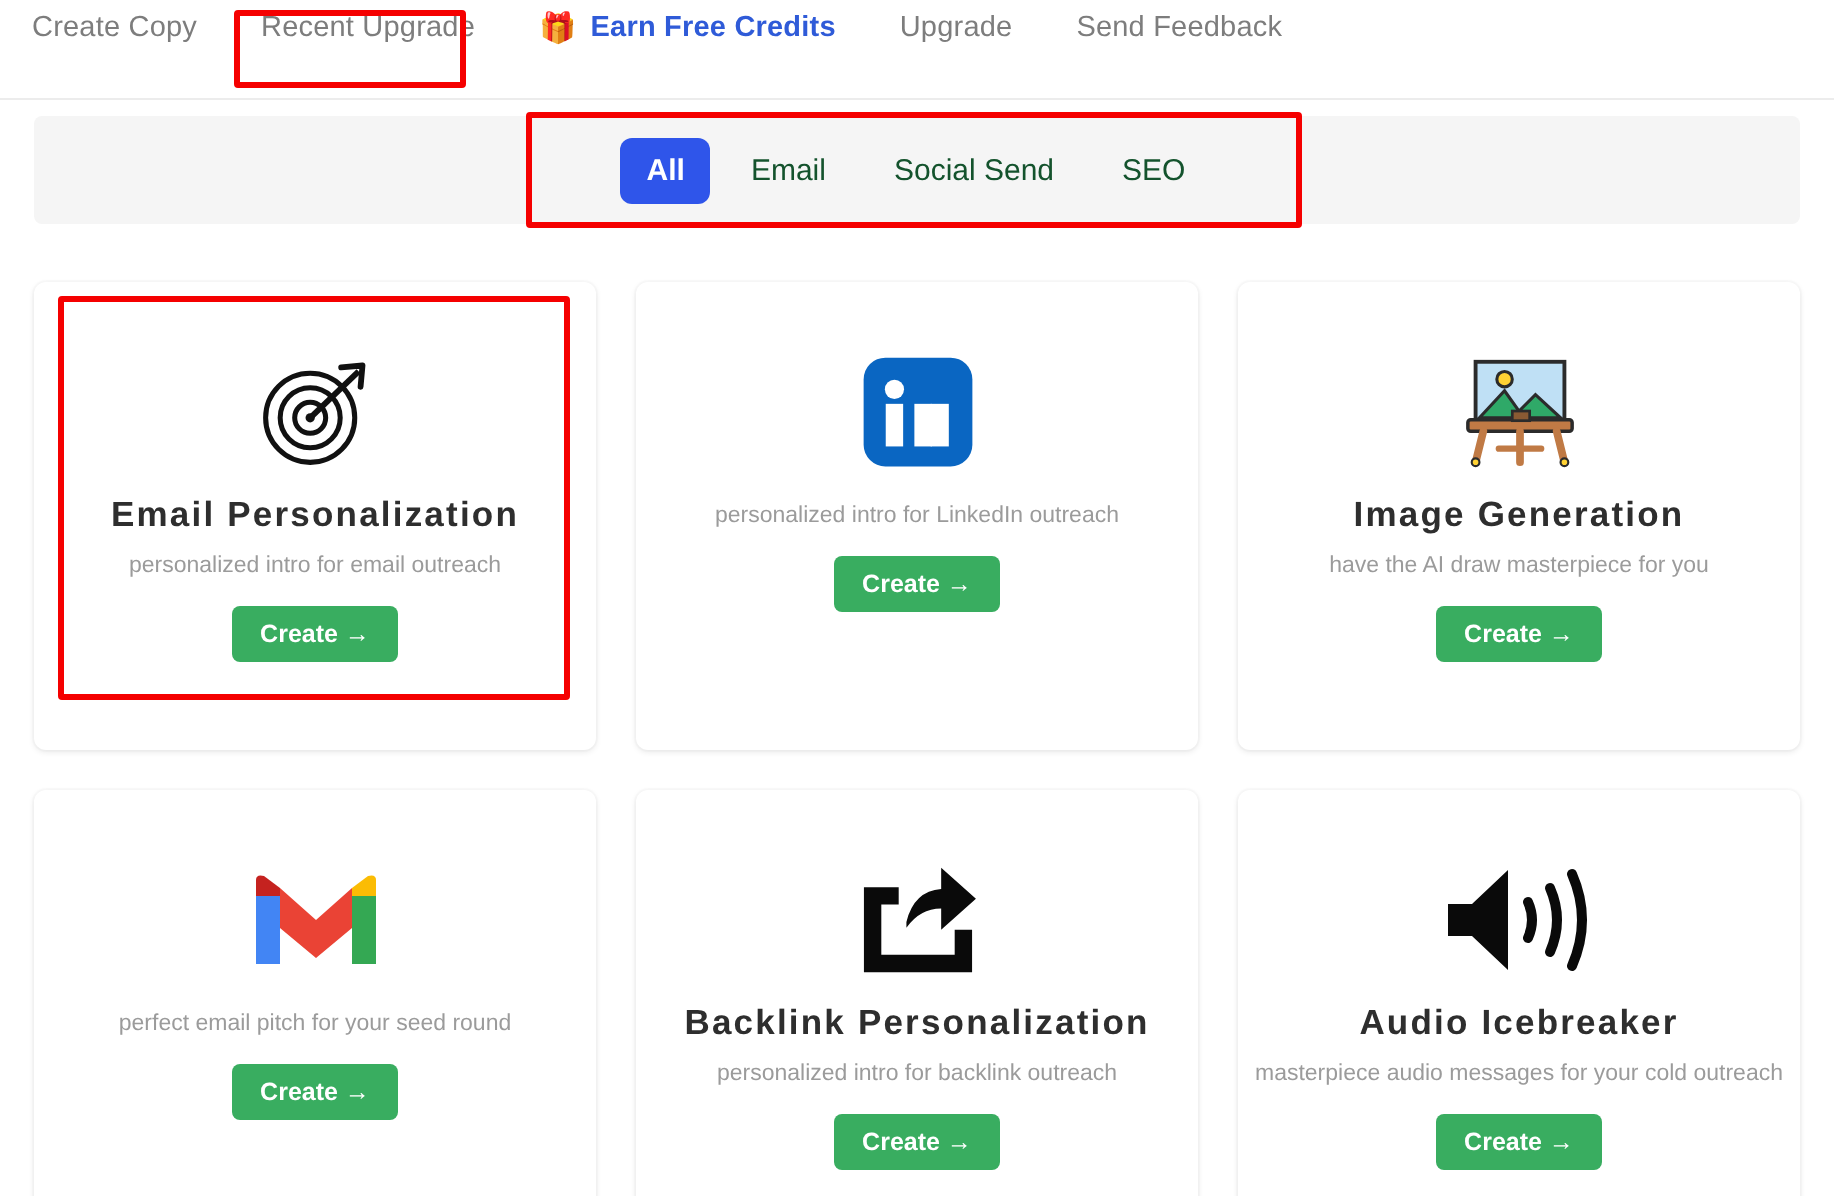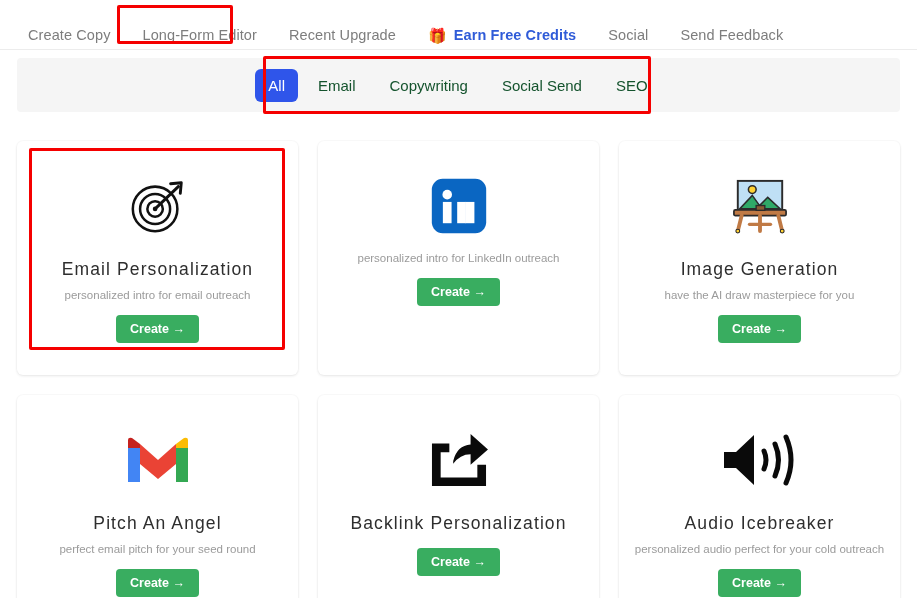--- a/index.html
+++ b/index.html
@@ -11,22 +11,21 @@
     background: #ffffff;
     font-family: "Liberation Sans", sans-serif;
     -webkit-font-smoothing: antialiased;
   }
 
   
   .topnav {
     position: relative;
     height: 50px;
     display: flex;
-    align-items: flex-end;
-    padding-left: 12px;
+    align-items: flex-start;
     background: #ffffff;
     border-bottom: 1px solid #ececec;
   }
   .nav-item {
     font-size: 14.5px;
     color: #7d7d7d;
     padding: 6px 16px;
     white-space: nowrap;
     letter-spacing: 0.1px;
     cursor: pointer;
@@ -71,21 +70,21 @@
     font-size: 15px;
     color: #14532d;
     padding: 7px 14px;
     border-radius: 6px;
     cursor: pointer;
     white-space: nowrap;
   }
   .filter-tab.active {
     background: #2f55ea;
     color: #ffffff;
-    font-weight: normal;
+    font-weight: bold;
     padding: 8px 13px;
   }
   
   .anno-filter {
     position: absolute;
     left: 246px;
     top: -2px;
     width: 388px;
     height: 58px;
     border: 3px solid #f50000;
@@ -112,23 +111,23 @@
     align-items: center;
     padding-top: 28px;
   }
   .card-icon {
     height: 74px;
     display: flex;
     align-items: center;
     justify-content: center;
   }
   .card-title {
-    margin-top: 16px;
+    margin-top: 4px;
     font-size: 17.5px;
-    font-weight: normal;
+    font-weight: bold;
     color: #2e2e2e;
     letter-spacing: 1.1px;
     text-align: center;
     white-space: nowrap;
   }
   .card-sub {
     margin-top: 9px;
     font-size: 11.5px;
     color: #9b9b9b;
     text-align: right;
@@ -166,36 +165,34 @@
   .ico-easel    { width: 62px; height: 56px; }
   .ico-gmail    { width: 64px; height: 48px; }
   .ico-share    { width: 62px; height: 56px; }
   .ico-audio    { width: 76px; height: 56px; }
 </style>
 </head>
 <body>
 
 <div class="topnav">
   <div class="nav-item">Create Copy</div>
-  <div class="nav-item">Long-Form Editor</div>
   <div class="nav-item">Recent Upgrade</div>
   <div class="nav-item credits">
     <span class="gift-glyph">🎁</span>
     <span>Earn Free Credits</span>
   </div>
-  <div class="nav-item">Social</div>
+  <div class="nav-item">Upgrade</div>
   <div class="nav-item">Send Feedback</div>
   <div class="anno-nav"></div>
 </div>
 
 <div class="filter-wrap">
   <div class="filter-band">
     <div class="filter-tab active">All</div>
     <div class="filter-tab">Email</div>
-    <div class="filter-tab">Copywriting</div>
     <div class="filter-tab">Social Send</div>
     <div class="filter-tab">SEO</div>
     <div class="anno-filter"></div>
   </div>
 </div>
 
 <div class="grid">
 
   <div class="card">
     <div class="anno-card"></div>
@@ -251,43 +248,43 @@
   <div class="card">
     <div class="card-icon">
       <svg class="ico-gmail" viewBox="0 0 64 48">
         <path d="M2 46 L2 12 L14 12 L14 46 Z" fill="#4285f4"></path>
         <path d="M50 46 L50 12 L62 12 L62 46 Z" fill="#34a853"></path>
         <path d="M2 12 L2 4 Q2 1 6 2 L14 8 L14 12 Z" fill="#c5221f"></path>
         <path d="M62 12 L62 4 Q62 1 58 2 L50 8 L50 12 Z" fill="#fbbc04"></path>
         <path d="M14 8 L32 24 L50 8 L50 28 L32 43 L14 28 Z" fill="#ea4335"></path>
       </svg>
     </div>
-    <div class="card-title">Pitch An Angel</div>
     <div class="card-sub">perfect email pitch for your seed round</div>
     <button class="create-btn">Create →</button>
   </div>
 
   <div class="card">
     <div class="card-icon">
       <svg class="ico-share" viewBox="0 0 64 58">
         <path d="M4 12 L22 12 L22 21 L13 21 L13 47 L51 47 L51 34 L60 34 L60 56 L4 56 Z" fill="#0a0a0a"></path>
         <path d="M26 30 Q30 14 44 13 L44 2 L62 18 L44 34 L44 23 Q33 23 26 33 Z" fill="#0a0a0a"></path>
       </svg>
     </div>
     <div class="card-title">Backlink Personalization</div>
+    <div class="card-sub">personalized intro for backlink outreach</div>
     <button class="create-btn">Create →</button>
   </div>
 
   <div class="card">
     <div class="card-icon">
       <svg class="ico-audio" viewBox="0 0 76 56">
         <path d="M2 20 L14 20 L32 3 L32 53 L14 36 L2 36 Z" fill="#0a0a0a"></path>
         <path d="M42 19 Q46 28 42 37" stroke="#0a0a0a" stroke-width="5" fill="none" stroke-linecap="round"></path>
         <path d="M53 12 Q60 28 53 44" stroke="#0a0a0a" stroke-width="5" fill="none" stroke-linecap="round"></path>
         <path d="M64 5 Q74 28 64 51" stroke="#0a0a0a" stroke-width="5" fill="none" stroke-linecap="round"></path>
       </svg>
     </div>
     <div class="card-title">Audio Icebreaker</div>
-    <div class="card-sub">personalized audio perfect for your cold outreach</div>
+    <div class="card-sub">masterpiece audio messages for your cold outreach</div>
     <button class="create-btn">Create →</button>
   </div>
 
 </div>
 
 </body></html>

